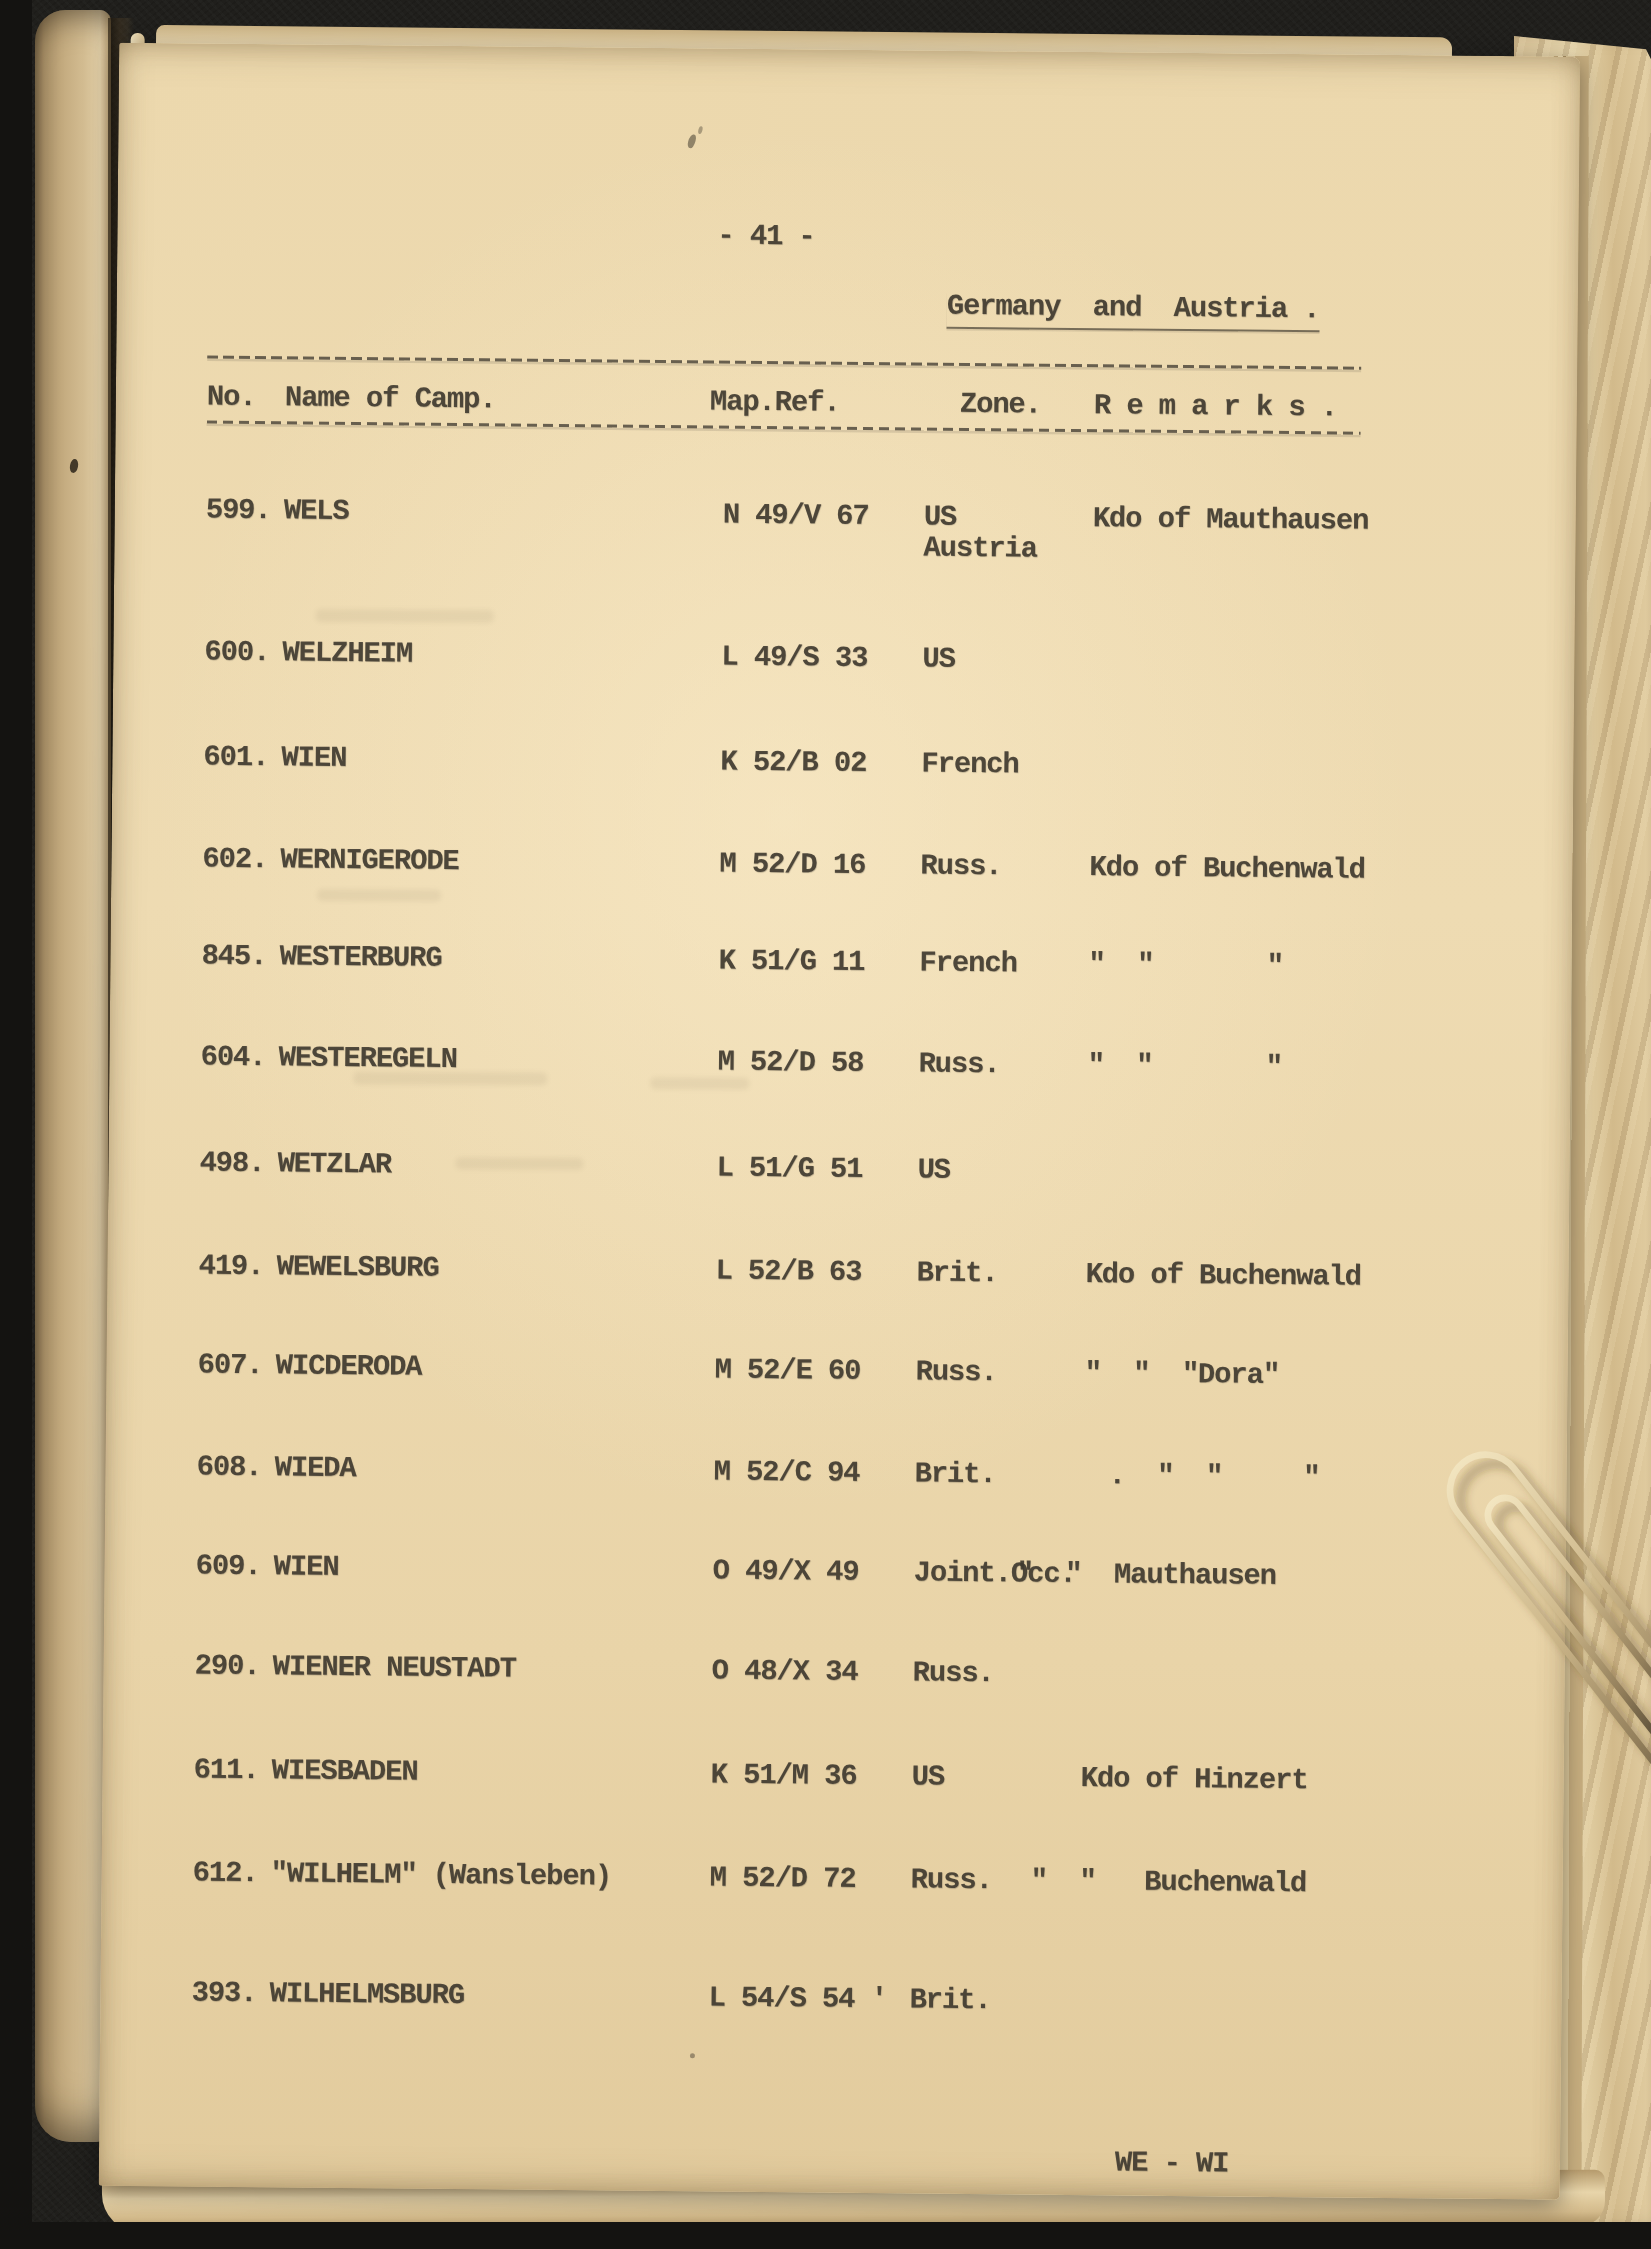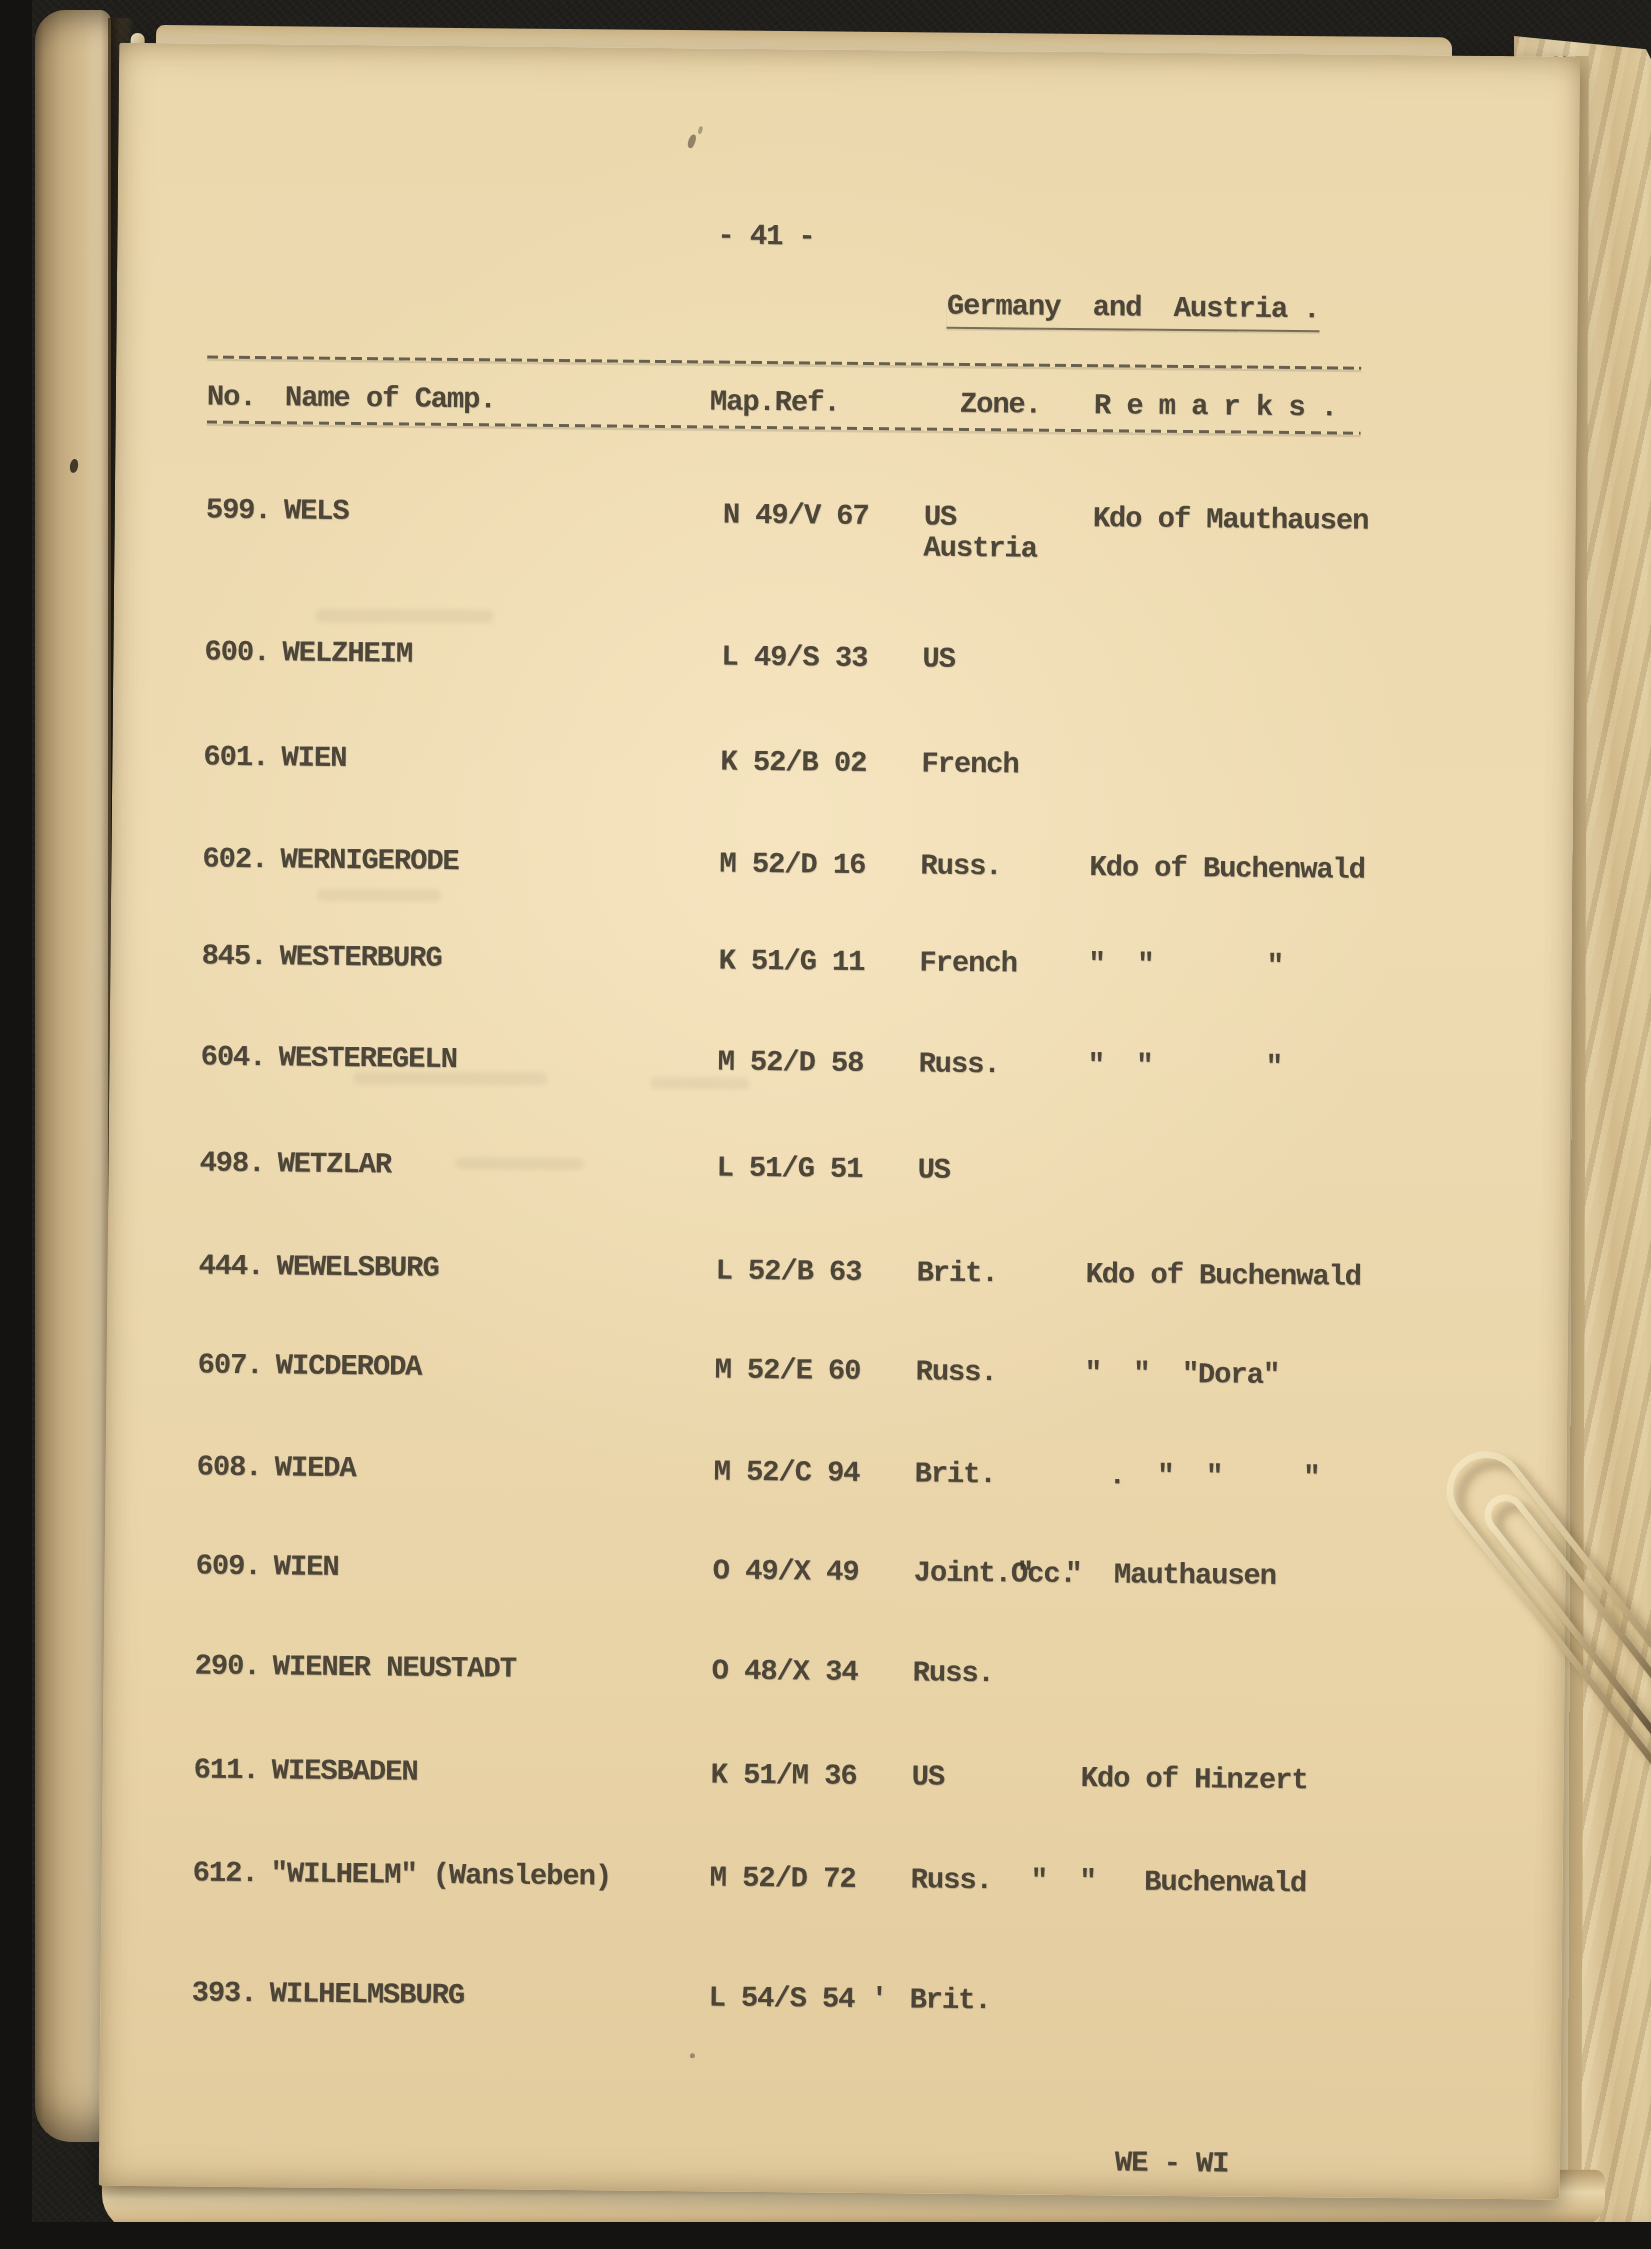--- a/index.html
+++ b/index.html
@@ -163,21 +163,21 @@
 
     <div class="row" style="top:1105px">
       <span class="t c no">498.</span>
       <span class="t c name">WETZLAR</span>
       <span class="t c map">L 51/G 51</span>
       <span class="t c zone">US</span>
       <span class="t c remarks"></span>
     </div>
 
     <div class="row" style="top:1208px">
-      <span class="t c no">444.</span>
+      <span class="t c no">419.</span>
       <span class="t c name">WEWELSBURG</span>
       <span class="t c map">L 52/B 63</span>
       <span class="t c zone">Brit.</span>
       <span class="t c remarks">Kdo of Buchenwald</span>
     </div>
 
     <div class="row" style="top:1307px">
       <span class="t c no">607.</span>
       <span class="t c name">WICDERODA</span>
       <span class="t c map">M 52/E 60</span>

